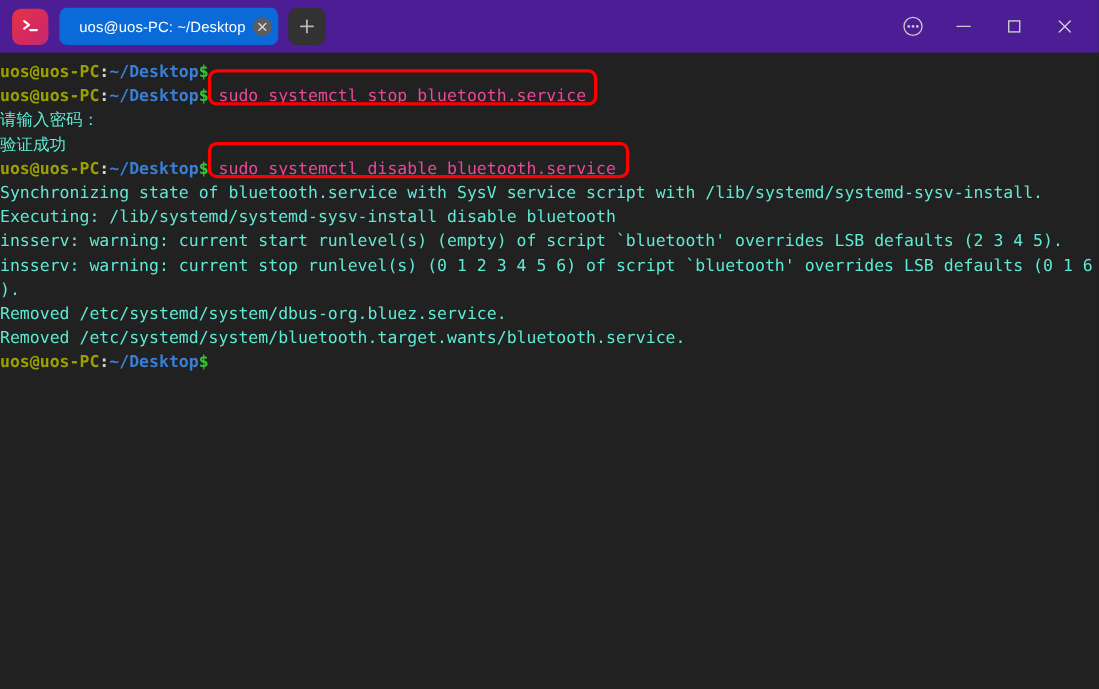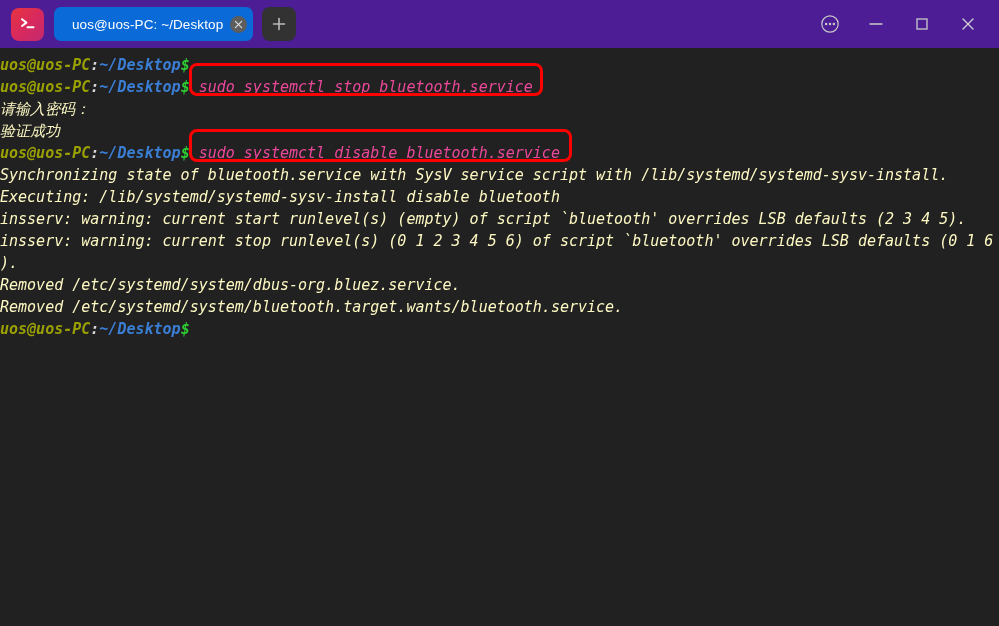--- a/index.html
+++ b/index.html
@@ -110,21 +110,20 @@
   }
   .wc-btn svg { display: block; }
 
   
   .terminal {
     flex: 1 1 auto;
     background: #212121;
     position: relative;
     overflow: hidden;
     padding: 6px 0 0 0;
-    font-style: italic;
   }
 
   .screen {
     position: relative;
     font-family: "DejaVu Sans Mono", "Liberation Mono", monospace;
     font-size: 15px;
     line-height: 22px;
     white-space: pre;
     padding-left: 0px;
   }
@@ -133,21 +132,21 @@
     height: 22px;
     line-height: 22px;
     white-space: pre;
     padding-left: 0px;
   }
 
   .c-user  { color: #9aa000; font-weight: bold; }
   .c-colon { color: #d4d4d4; font-weight: bold; }
   .c-path  { color: #3a7fd5; font-weight: bold; }
   .c-dollar{ color: #2ecc33; font-weight: bold; }
-  .c-out   { color: #fef9c3; }
+  .c-out   { color: #5eead4; }
   .c-cmd   { color: #ec4899; }
 
   
   .annot {
     position: absolute;
     border: 3px solid #fe0000;
     border-radius: 8px;
     pointer-events: none;
   }
 </style>

